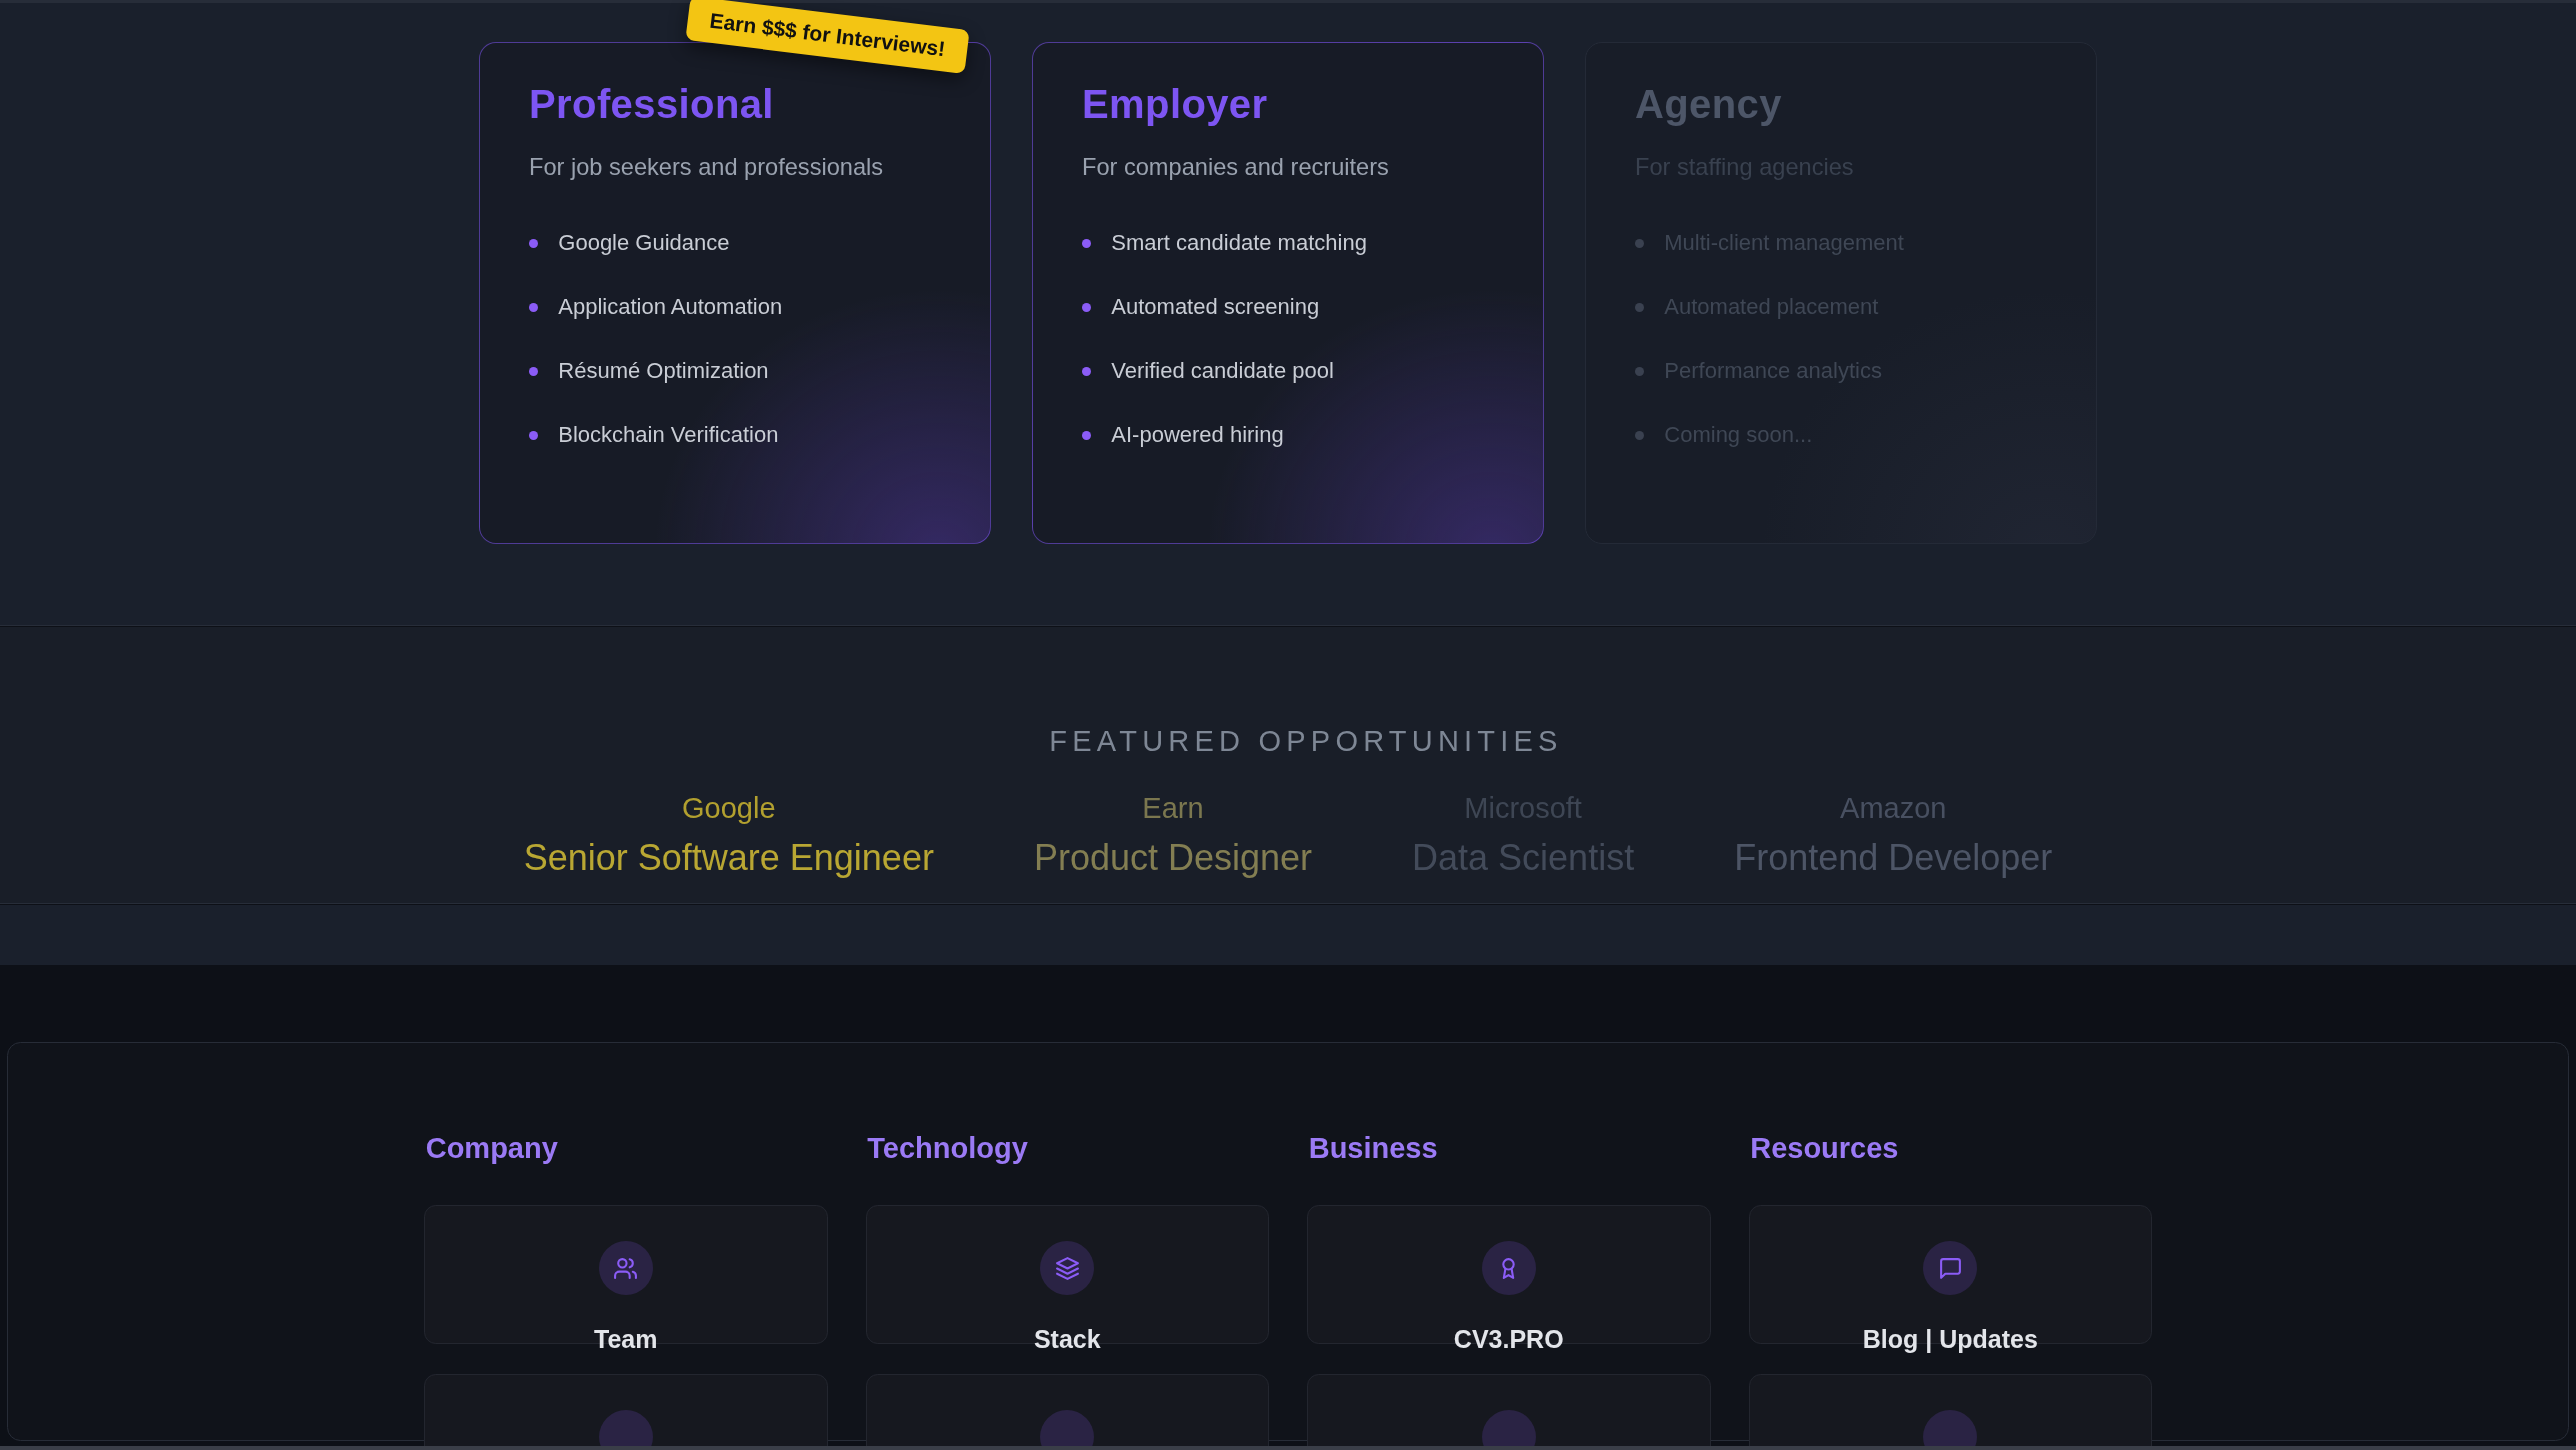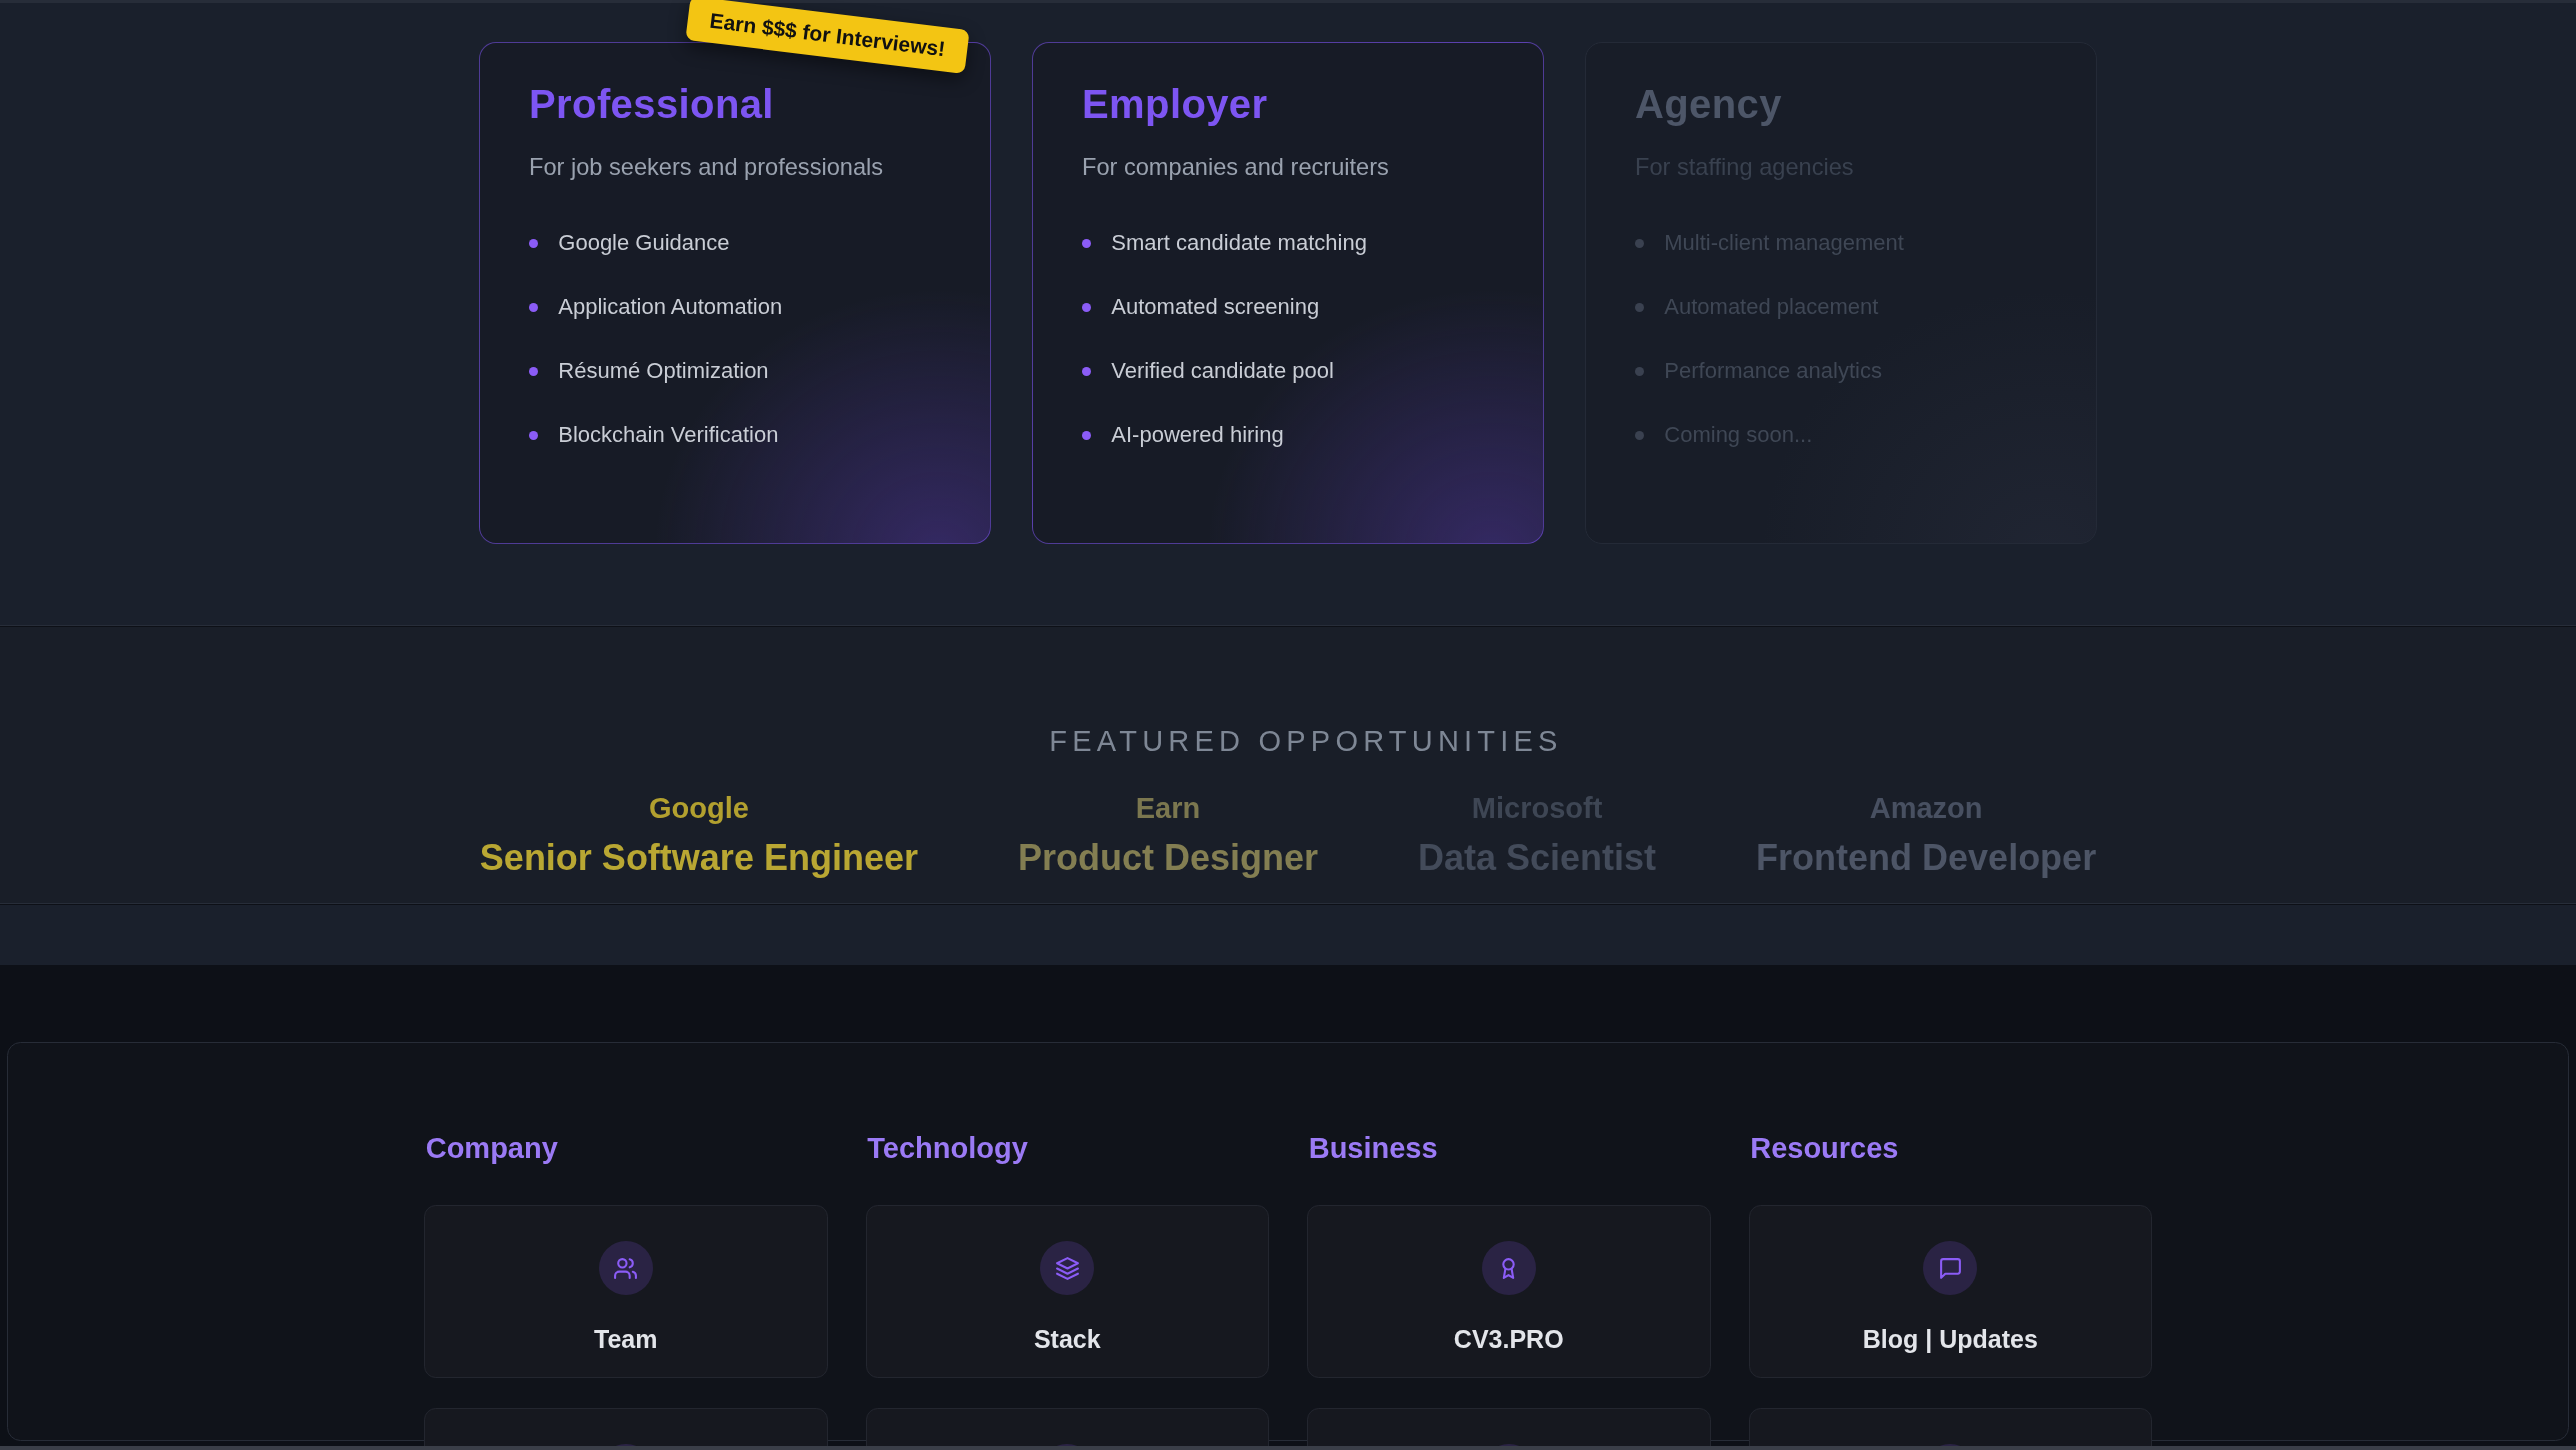--- a/index.html
+++ b/index.html
@@ -43,21 +43,21 @@
     padding:10px 22px; border-radius:8.4px; white-space:nowrap;
     box-shadow:0 6.7px 18.5px rgba(0,0,0,.45); z-index:5;
   }
 
   
   #section-featured {
     position:absolute; top:627px; left:0; right:0; height:277px;
     background:#191e28; border-bottom:0.8px solid #272d39; text-align:center;
   }
   .featured-title { padding-top:98px; font-size:29px; letter-spacing:.18em; color:#7e8795;padding-left:36px; }
-  .jobs-row { display:flex; justify-content:center; align-items:center; gap:100px; margin-top:34px;font-weight:bold; }
+  .jobs-row { display:flex; justify-content:center; align-items:center; gap:100px; margin-top:34px; }
   .job { display:flex; flex-direction:column; gap:11.8px; }
   .job .company { font-size:29px; }
   .job .role { font-size:36px; }
   .job-0 .company { color:#b2a02f; } .job-0 .role { color:#b9a733; }
   .job-1 .company { color:#7b774f; } .job-1 .role { color:#837e52; }
   .job-2 .company { color:#3e4654; } .job-2 .role { color:#434b5a; }
   .job-3 .company { color:#485061; } .job-3 .role { color:#4d5566; }
 
   
   #band { position:absolute; top:905px; left:0; right:0; height:60px; background:#1a202c; }
@@ -67,21 +67,21 @@
   .footer-container {
     position:absolute; left:6.7px; right:6.7px; top:77px; bottom:9.3px;
     border:0.8px solid #272c37; border-radius:13.5px; background:#10131a;
   }
   .footer-grid {
     width:1728px; margin:0 auto; padding-top:89px;
     display:grid; grid-template-columns:repeat(4,1fr); column-gap:38px;
   }
   .col-heading { font-size:29px; font-weight:bold; color:#9b7af5; margin:0 0 40px 1.7px; }
   .footer-card {
-    height:173px; border-radius:11.8px; background:#16181f; border:0.8px solid #23262f;
+    height:139px; border-radius:11.8px; background:#16181f; border:0.8px solid #23262f;
     display:flex; flex-direction:column; align-items:center; cursor:pointer;
   }
   .footer-card.stub { margin-top:30px; }
   .icon-circle {
     width:54px; height:54px; border-radius:50%; background:#2a2344;
     margin-top:35px; display:flex; align-items:center; justify-content:center; flex:0 0 auto;
   }
   .icon-circle svg { width:25px; height:25px; stroke:#8b5cf6; fill:none; stroke-width:2; stroke-linecap:round; stroke-linejoin:round; }
   .card-label { margin-top:30px; font-size:25px; font-weight:bold; color:#e3e5ea; }
 

